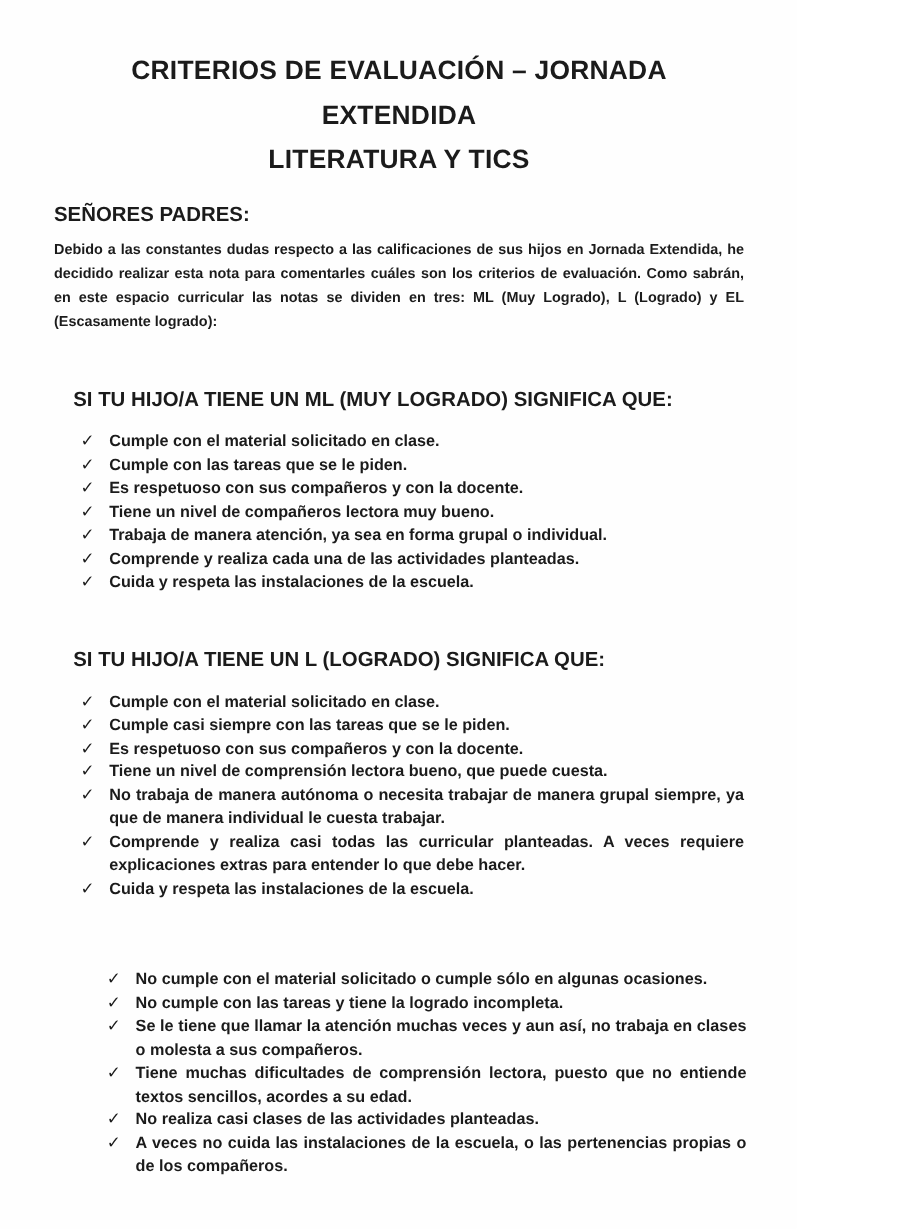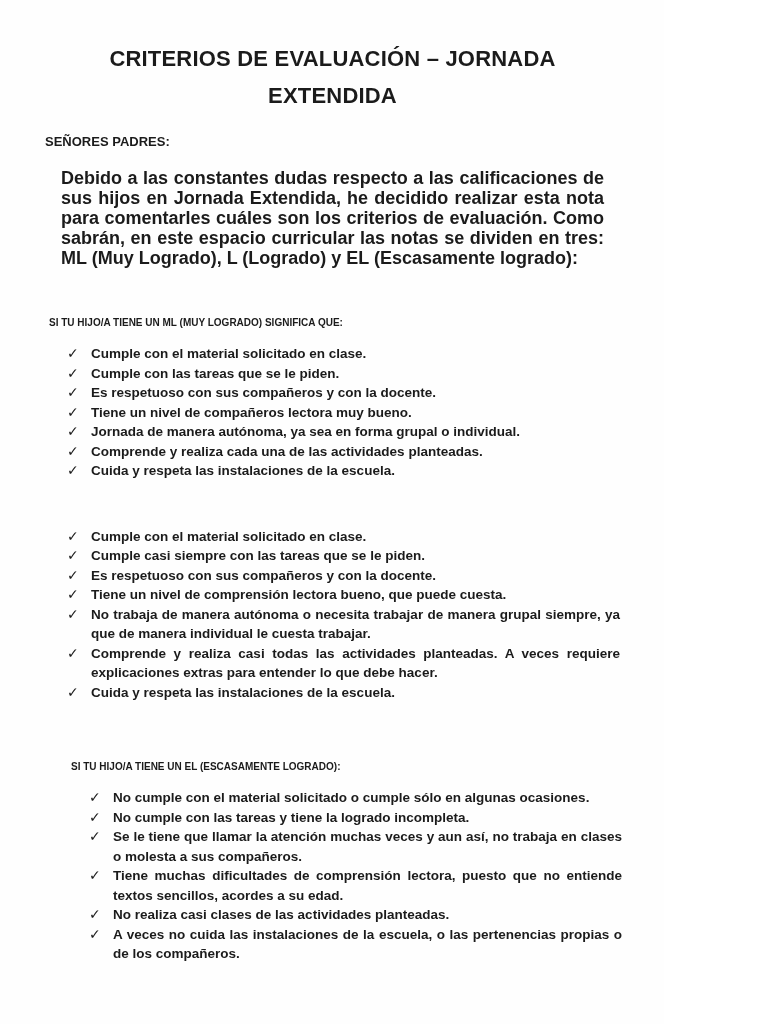--- a/index.html
+++ b/index.html
@@ -20,44 +20,44 @@
     overflow: hidden;
   }
   .doc-title {
     text-align: center;
     font-size: 22px;
     line-height: 37px;
     letter-spacing: 0.2px;
     margin: 0 0 18px 0;
   }
   .greeting {
-    font-size: 13px;
+    font-size: 17px;
     line-height: 20px;
     margin: 0 0 9px 0;
   }
   .intro {
-    font-size: 18px;
+    font-size: 12px;
     line-height: 20px;
     text-align: justify;
-    margin: 16px;
+    margin: 0;
   }
   .section {
     margin-top: 46px;
   }
   .section.gap-large {
     margin-top: 56px;
   }
   .section.indented {
     margin-left: 22px;
     margin-right: -2px;
   }
   .section-heading {
-    font-size: 10px;
+    font-size: 17px;
     line-height: 18px;
-    margin: 4px;
+    margin: 16px;
   }
   .checklist {
     margin-top: 12px;
     padding-left: 22px;
   }
   .check-item {
     display: flex;
     align-items: flex-start;
     font-size: 13.5px;
     line-height: 19.5px;
@@ -70,20 +70,21 @@
     flex: 1 1 auto;
     text-align: justify;
   }
 </style>
 </head>
 <body>
 
 <div class="page">
   <h1 class="doc-title">
     <span>CRITERIOS DE EVALUACIÓN – JORNADA EXTENDIDA</span><br>
+    <span>LITERATURA Y TICS</span>
   </h1>
 
   <p class="greeting">SEÑORES PADRES:</p>
 
   <p class="intro">Debido a las constantes dudas respecto a las calificaciones de sus hijos en Jornada Extendida, he decidido realizar esta nota para comentarles cuáles son los criterios de evaluación. Como sabrán, en este espacio curricular las notas se dividen en tres: ML (Muy Logrado), L (Logrado) y EL (Escasamente logrado):</p>
 
   <div>
   <div class="section">
     <p class="section-heading">SI TU HIJO/A TIENE UN ML (MUY LOGRADO) SIGNIFICA QUE:</p>
     <div class="checklist">
@@ -98,34 +99,35 @@
           <div class="check-item">
             <span class="check-mark">✓</span>
             <span class="check-text">Es respetuoso con sus compañeros y con la docente.</span>
           </div>
           <div class="check-item">
             <span class="check-mark">✓</span>
             <span class="check-text">Tiene un nivel de compañeros lectora muy bueno.</span>
           </div>
           <div class="check-item">
             <span class="check-mark">✓</span>
-            <span class="check-text">Jornada de manera autónoma, ya sea en forma grupal o individual.</span>
+            <span class="check-text">Trabaja de manera atención, ya sea en forma grupal o individual.</span>
           </div>
           <div class="check-item">
             <span class="check-mark">✓</span>
             <span class="check-text">Comprende y realiza cada una de las actividades planteadas.</span>
           </div>
           <div class="check-item">
             <span class="check-mark">✓</span>
             <span class="check-text">Cuida y respeta las instalaciones de la escuela.</span>
           </div>
         </div>
   </div>
 
   <div class="section">
+    <p class="section-heading">SI TU HIJO/A TIENE UN L (LOGRADO) SIGNIFICA QUE:</p>
     <div class="checklist">
           <div class="check-item">
             <span class="check-mark">✓</span>
             <span class="check-text">Cumple con el material solicitado en clase.</span>
           </div>
           <div class="check-item">
             <span class="check-mark">✓</span>
             <span class="check-text">Cumple casi siempre con las tareas que se le piden.</span>
           </div>
           <div class="check-item">
@@ -135,31 +137,30 @@
           <div class="check-item">
             <span class="check-mark">✓</span>
             <span class="check-text">Tiene un nivel de comprensión lectora bueno, que puede cuesta.</span>
           </div>
           <div class="check-item">
             <span class="check-mark">✓</span>
             <span class="check-text">No trabaja de manera autónoma o necesita trabajar de manera grupal siempre, ya que de manera individual le cuesta trabajar.</span>
           </div>
           <div class="check-item">
             <span class="check-mark">✓</span>
-            <span class="check-text">Comprende y realiza casi todas las actividades planteadas. A veces requiere explicaciones extras para entender lo que debe hacer.</span>
+            <span class="check-text">Comprende y realiza casi todas las curricular planteadas. A veces requiere explicaciones extras para entender lo que debe hacer.</span>
           </div>
           <div class="check-item">
             <span class="check-mark">✓</span>
             <span class="check-text">Cuida y respeta las instalaciones de la escuela.</span>
           </div>
         </div>
   </div>
 
   <div class="section indented gap-large">
-    <p class="section-heading">SI TU HIJO/A TIENE UN EL (ESCASAMENTE LOGRADO):</p>
     <div class="checklist">
           <div class="check-item">
             <span class="check-mark">✓</span>
             <span class="check-text">No cumple con el material solicitado o cumple sólo en algunas ocasiones.</span>
           </div>
           <div class="check-item">
             <span class="check-mark">✓</span>
             <span class="check-text">No cumple con las tareas y tiene la logrado incompleta.</span>
           </div>
           <div class="check-item">

